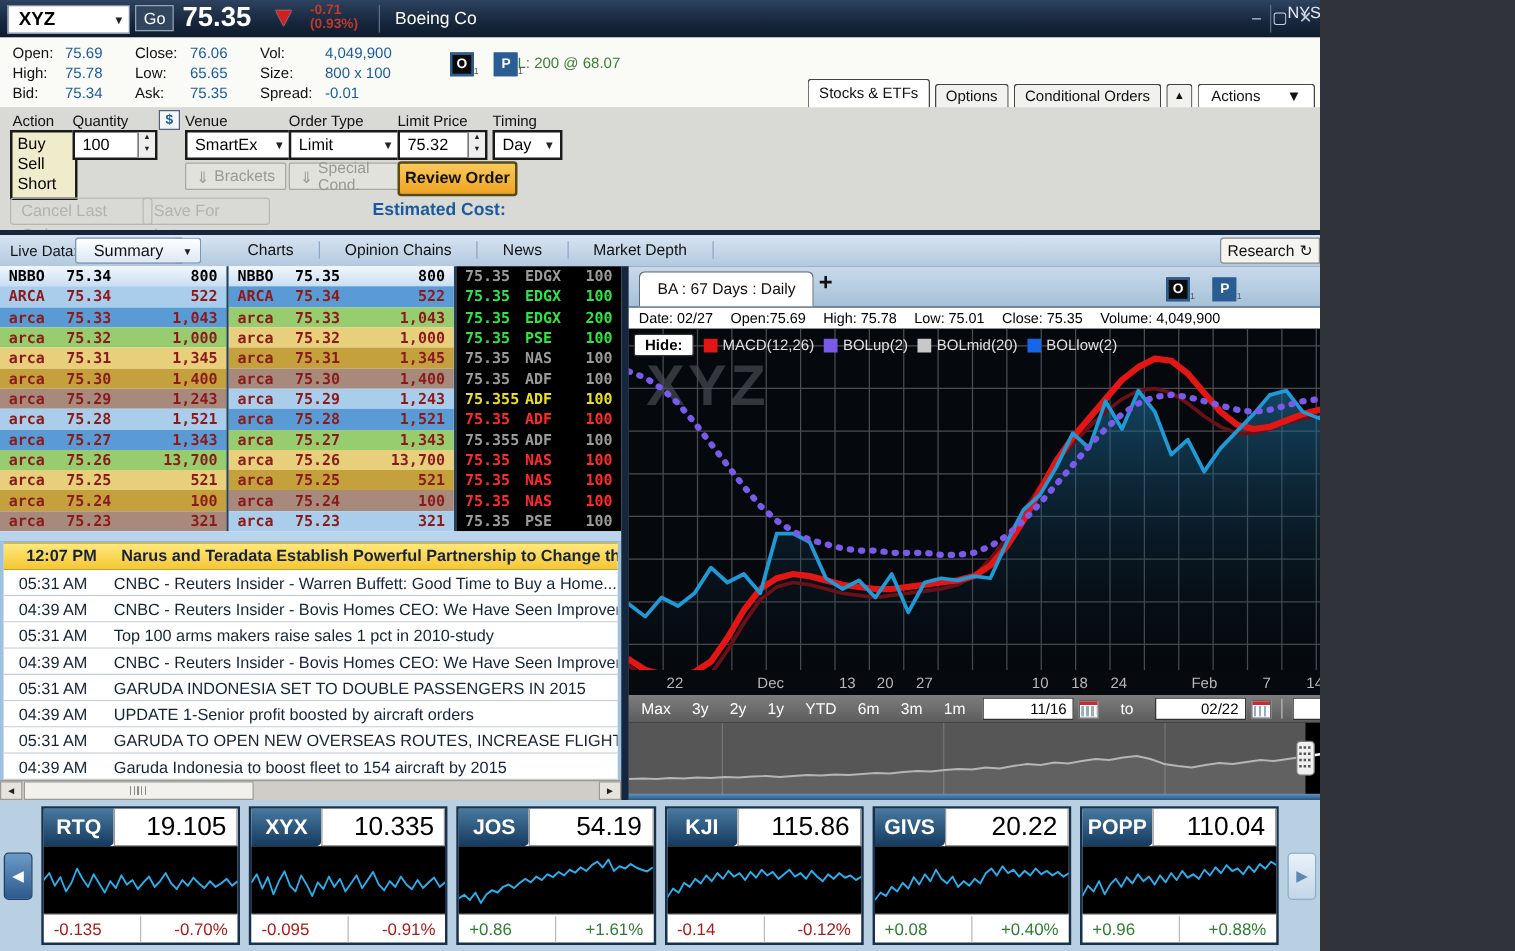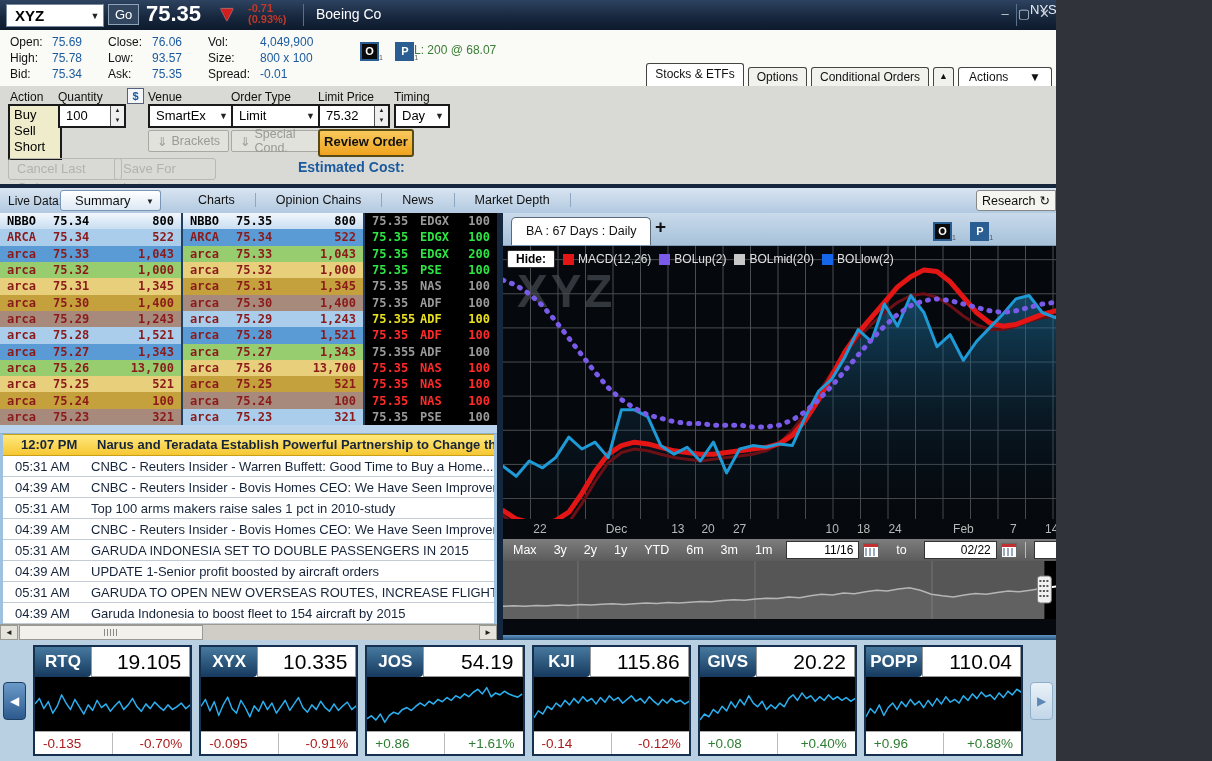--- a/index.html
+++ b/index.html
@@ -189,21 +189,21 @@
     <div id="stats-grid">
         <span class="sl">Open:</span>
         <span class="sv">75.69</span>
         <span class="sl">Close:</span>
         <span class="sv">76.06</span>
         <span class="sl">Vol:</span>
         <span class="sv">4,049,900</span>
         <span class="sl">High:</span>
         <span class="sv">75.78</span>
         <span class="sl">Low:</span>
-        <span class="sv">93.57</span>
+        <span class="sv">65.65</span>
         <span class="sl">Size:</span>
         <span class="sv">800 x 100</span>
         <span class="sl">Bid:</span>
         <span class="sv">75.34</span>
         <span class="sl">Ask:</span>
         <span class="sv">75.35</span>
         <span class="sl">Spread:</span>
         <span class="sv">-0.01</span>
       </div>
     <div class="op-wrap">
@@ -563,20 +563,28 @@
       <div class="mag" style="right:62px">
           <span class="lens"></span>
           <span class="handle"></span>
         </div>
       <div class="mag light" style="right:37px">
           <span class="lens"></span>
           <span class="handle"></span>
         </div>
       <div class="save-icon"></div>
     </div>
+    <div class="cw-info" id="chart-info">
+        <span>Date: 02/27</span>
+        <span>Open:75.69</span>
+        <span>High: 75.78</span>
+        <span>Low: 75.01</span>
+        <span>Close: 75.35</span>
+        <span>Volume: 4,049,900</span>
+      </div>
     <div class="cw-plot">
       <div class="plot-area" id="plot-area">
         <div class="watermark">XYZ</div>
         <div class="legend" id="chart-legend">
             <div class="hide-btn">Hide:</div>
             <span class="li">
               <span class="sw" style="background: rgb(228, 21, 21);"></span>
               <span>MACD(12,26)</span>
             </span>
             <span class="li">

